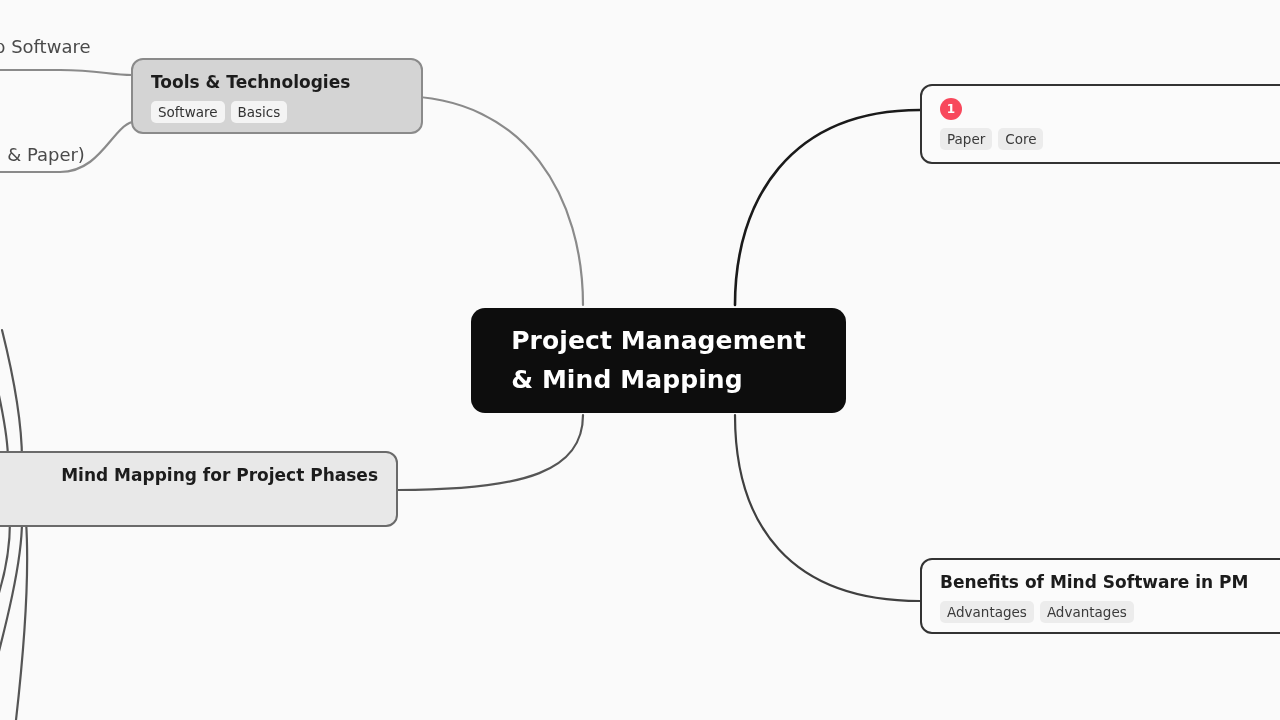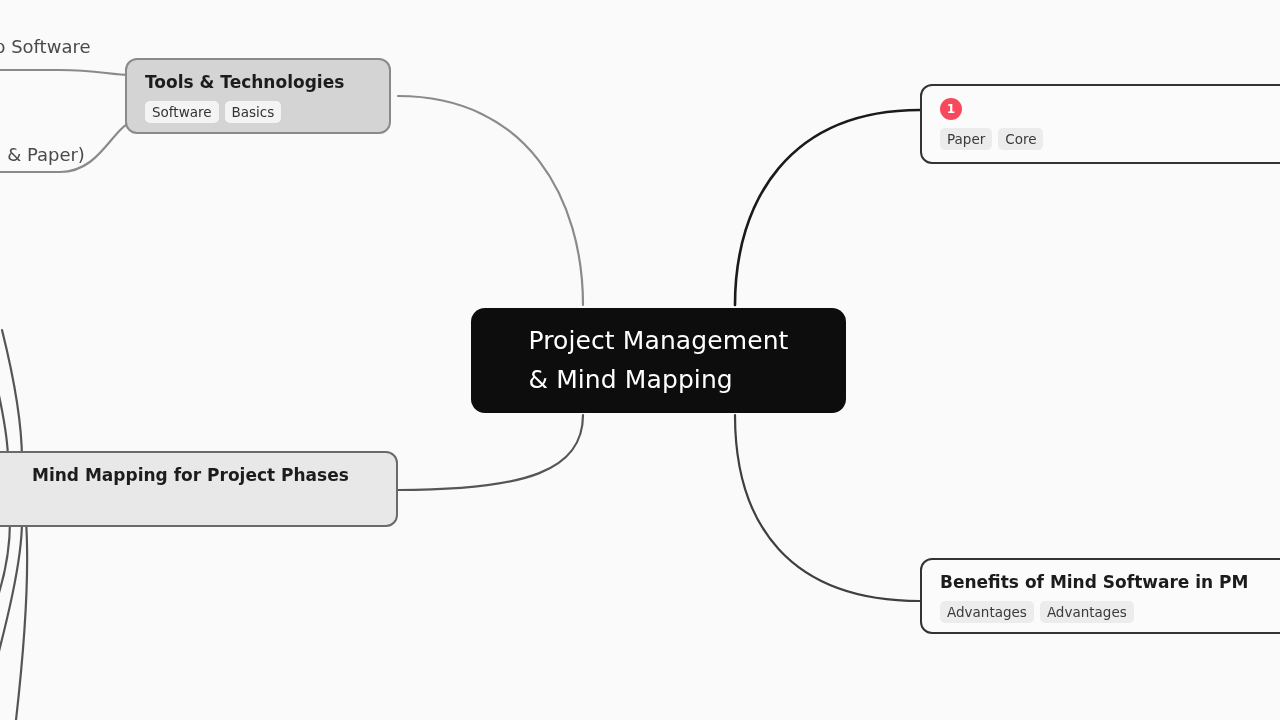--- a/index.html
+++ b/index.html
@@ -43,21 +43,21 @@
     background: #0d0d0d;
     border: none;
     border-radius: 14px;
     display: flex;
     align-items: center;
     justify-content: center;
   }
   .root-title {
     color: #ffffff;
     font-size: 25px;
-    font-weight: normal;
+    font-weight: bold;
     line-height: 1.55;
     letter-spacing: 0.1px;
     text-align: left;
     white-space: pre-line;
   }
 
   .node-plain {
     background: #fbfbfb;
     border: 2px solid #333333;
   }
@@ -145,21 +145,21 @@
     <path d="M 22 460 C 22 420 12 370 2 330" fill="none" stroke="#555555" stroke-width="2.2" stroke-linecap="round"></path>
     <path d="M 22 521 C 22 560 8 620 -14 700" fill="none" stroke="#555555" stroke-width="2.2" stroke-linecap="round"></path>
     <path d="M 10 521 C 10 560 0 600 -20 640" fill="none" stroke="#555555" stroke-width="2.2" stroke-linecap="round"></path>
     <path d="M 26 521 C 30 580 24 650 16 720" fill="none" stroke="#555555" stroke-width="2.2" stroke-linecap="round"></path>
   </svg>
 
   <div class="leaf-label" style="left:-6px; top:36px;">p Software</div>
 
   <div class="leaf-label" style="left:-10px; top:144px;">n &amp; Paper)</div>
 
-  <div class="node node-shaded" style="left:125px; top:58px; width:266px; height:76px;">
+  <div class="node node-shaded" style="left:131px; top:58px; width:292px; height:76px;">
     <div class="node-title">
       <span>Tools &amp; Technologies</span>
     </div>
     <div class="tags">
       <span class="tag">Software</span>
       <span class="tag">Basics</span>
     </div>
   </div>
 
   <div class="node node-plain" style="left:920px; top:84px; width:420px; height:80px;">
@@ -171,21 +171,21 @@
       <span class="tag">Core</span>
     </div>
   </div>
 
   <div class="node node-root" style="left:471px; top:308px; width:375px; height:105px;">
     <div class="root-title">Project Management
 &amp; Mind Mapping</div>
   </div>
 
   <div class="node node-light" style="left:-18px; top:451px; width:416px; height:76px;">
-    <div class="node-title" style="padding-left:30px;">
+    <div class="node-title" style="padding-left:30px;justify-content:flex-end;">
       <span>Mind Mapping for Project Phases</span>
     </div>
   </div>
 
   <div class="node node-plain" style="left:920px; top:558px; width:420px; height:76px;">
     <div class="node-title">
       <span>Benefits of Mind Software in PM</span>
     </div>
     <div class="tags">
       <span class="tag">Advantages</span>

